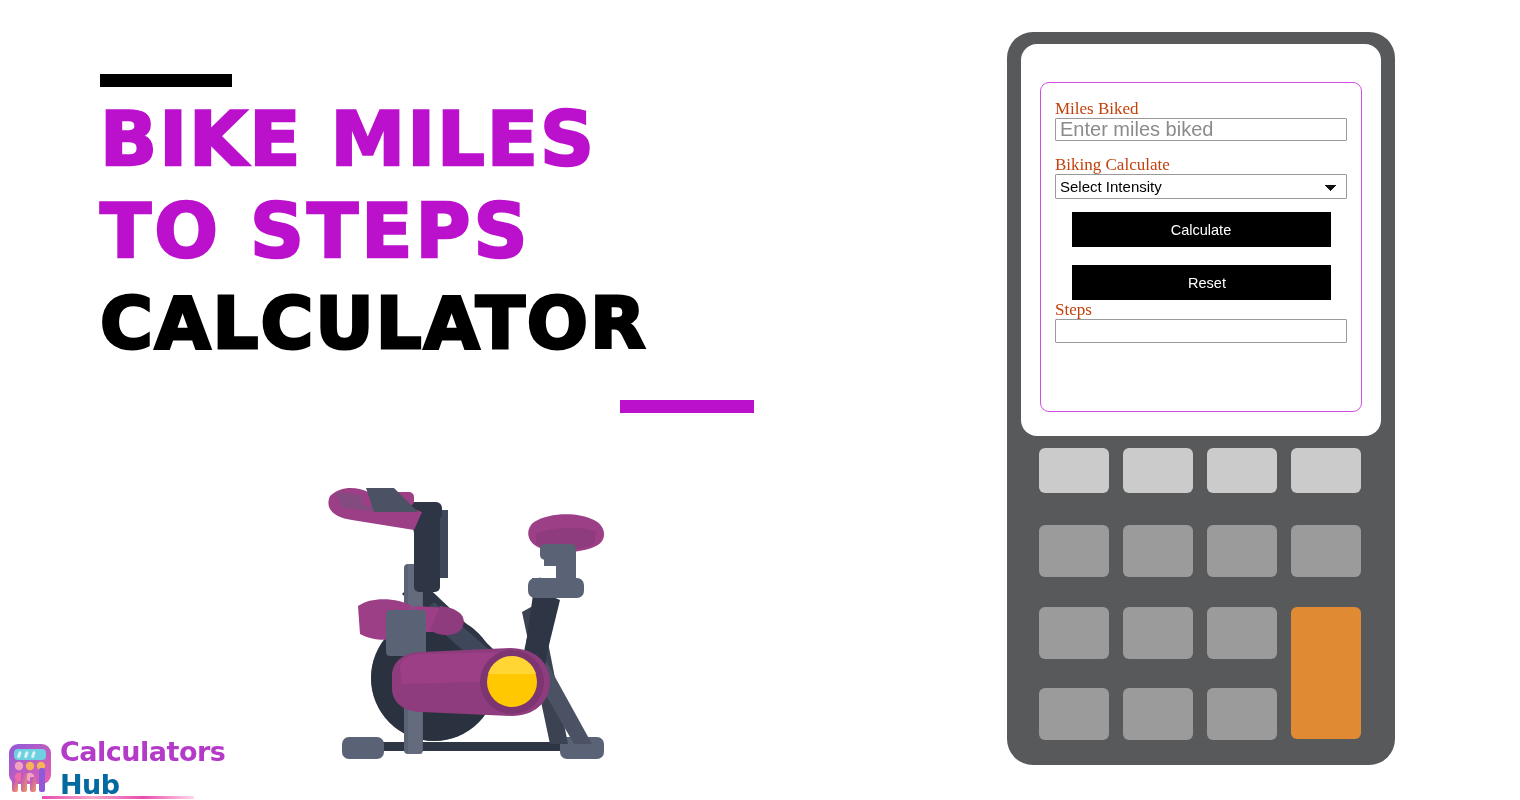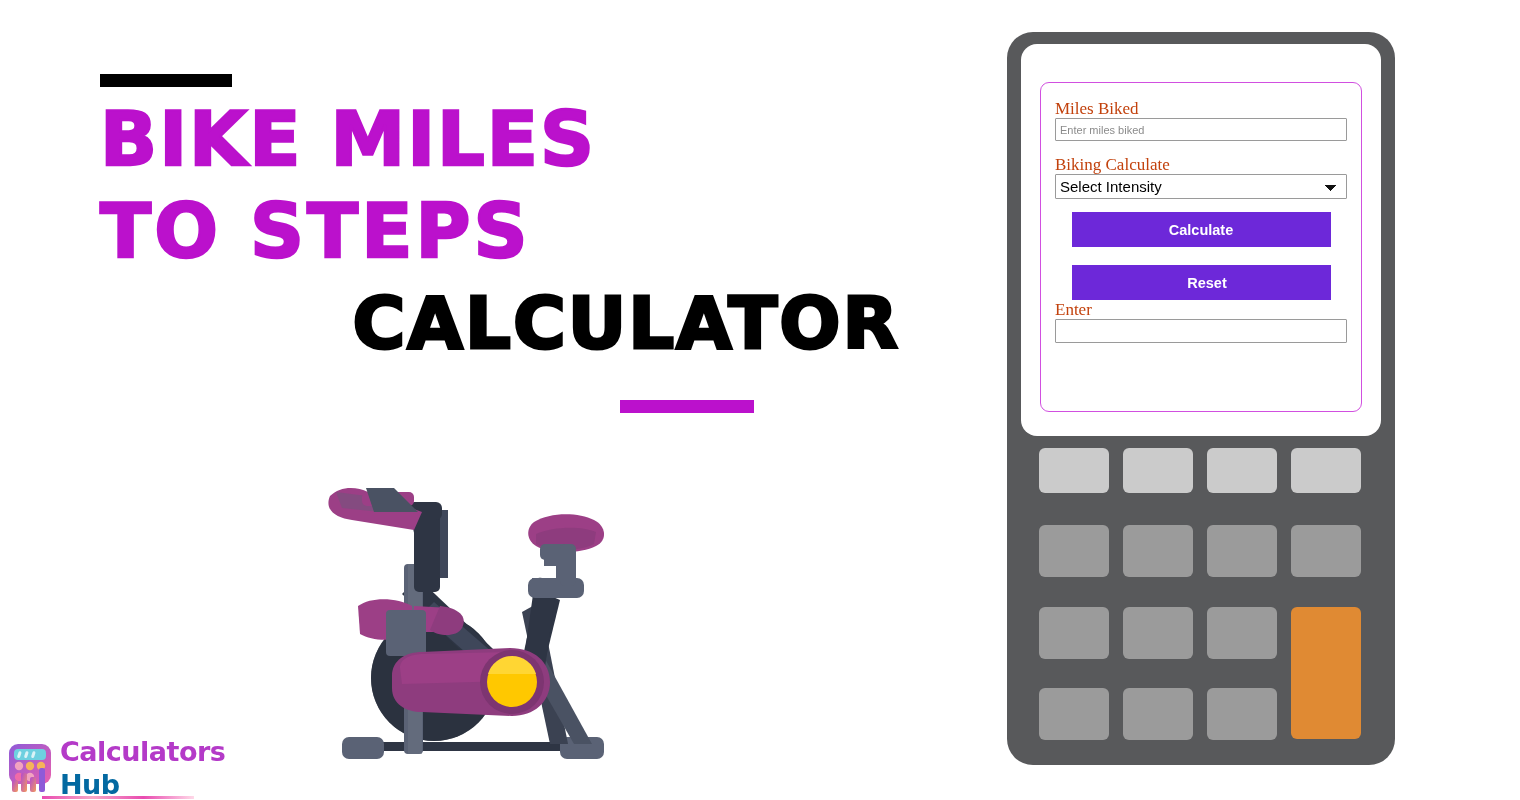--- a/index.html
+++ b/index.html
@@ -45,21 +45,20 @@
     -webkit-text-stroke: 2.4px currentColor;
   }
   .title-line.l1 { color: #bb11cc; font-size: 75px; letter-spacing: 2px; }
   .title-line.l2 { color: #bb11cc; font-size: 75px; letter-spacing: 3px; }
   .title-line.l3 {
     color: #000000;
     font-size: 72px;
     letter-spacing: 2px;
     -webkit-text-stroke: 3px #000000;
     position: relative;
-    text-align: right;
   }
   .title-underbar {
     position: absolute;
     left: 620px;
     top: 400px;
     width: 134px;
     height: 13px;
     background: #bb11cc;
   }
 
@@ -146,21 +145,21 @@
     line-height: 19px;
   }
   .text-input, .select-input, .result-input {
     display: block;
     box-sizing: border-box;
     width: 100%;
     height: 23px;
     border: 1.5px solid #9a9a9a;
     background: #ffffff;
     font-family: "Liberation Sans", sans-serif;
-    font-size: 11px;
+    font-size: 20px;
     color: #222222;
     padding: 0 4px;
     border-radius: 1px;
     outline: none;
   }
   .text-input::placeholder { color: #8b8b8b; }
   .select-input {
     height: 25px;
     font-size: 15px;
     color: #000;
@@ -177,25 +176,25 @@
     padding-right: 26px;
   }
   .spacer-sm { height: 14px; }
   .btn {
     display: block;
     box-sizing: border-box;
     width: 259px;
     height: 35px;
     margin: 0 auto;
     border: none;
-    background: #6d28d9;
+    background: #000000;
     color: #ffffff;
     font-family: "Liberation Sans", sans-serif;
     font-size: 14.5px;
-    font-weight: 700;
+    font-weight: 400;
     cursor: pointer;
   }
   .btn-calculate { margin-top: 13px; }
   .btn-reset { margin-top: 18px; padding-left: 18px; }
   .result-label { margin-top: 15px; }
   .result-input { height: 24px; }
 
   
   .keypad {
     position: absolute;
@@ -335,21 +334,21 @@
       <div class="spacer-sm"></div>
 
       <label class="field-label">Biking Calculate</label>
       <select class="select-input">
         <option>Select Intensity</option>
       </select>
 
       <button class="btn btn-calculate">Calculate</button>
       <button class="btn btn-reset">Reset</button>
 
-      <label class="field-label result-label">Enter</label>
+      <label class="field-label result-label">Steps</label>
       <input class="result-input" type="text" value="" style="">
     </div>
   </div>
 
   <div class="keypad">
     <div class="key light" style="left:4px;  top:12px; width:70px; height:45px;"></div>
     <div class="key light" style="left:88px; top:12px; width:70px; height:45px;"></div>
     <div class="key light" style="left:172px;top:12px; width:70px; height:45px;"></div>
     <div class="key light" style="left:256px;top:12px; width:70px; height:45px;"></div>
 

